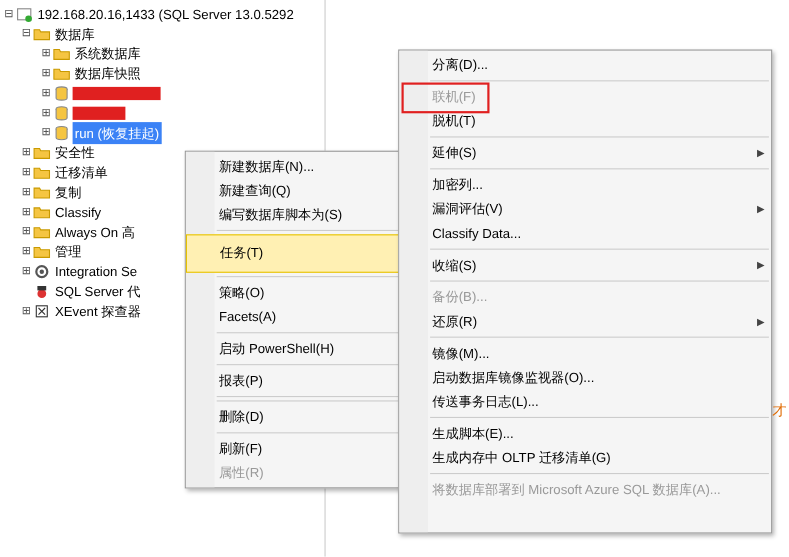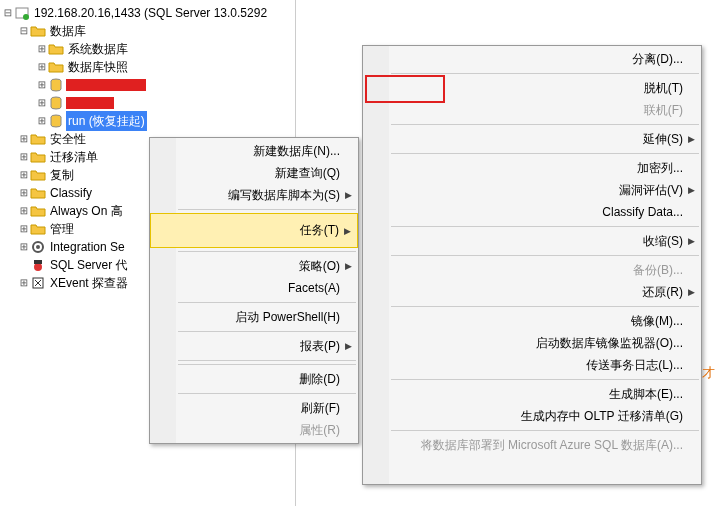--- a/index.html
+++ b/index.html
@@ -12,25 +12,25 @@
     .folder { color: #e8b200; }
     .db-icon { color: #1a6fb0; }
     .label { padding: 1px 2px; }
     .sel { background: #3b82f6; color: #fff; }
     .indent-0 { padding-left: 2px; }
     .indent-1 { padding-left: 18px; }
     .indent-2 { padding-left: 36px; }
     .redact { display: inline-block; width: 80px; height: 12px; background: #e02020; }
     .redact-sm { width: 48px; }
     .context-menu, .submenu { position: absolute; background: #f5f5f5; border: 1px solid #999; box-shadow: 2px 2px 4px rgba(0,0,0,.3); }
-    .context-menu { left: 149px; top: 137px; width: 210px; }
+    .context-menu { left: 168px; top: 137px; width: 210px; }
     .submenu { left: 362px; top: 45px; width: 340px; height: 440px; overflow: hidden; }
     .menu-gutter { position: absolute; left: 0; top: 0; bottom: 0; width: 26px; background: #eee; }
     .menu-items { position: relative; padding: 2px 0; }
-    .mi { height: 22px; display: flex; align-items: center; padding-left: 30px; padding-right: 18px; position: relative; cursor: default; justify-content: flex-end; }
+    .mi { height: 22px; display: flex; align-items: center; padding-left: 30px; padding-right: 18px; position: relative; cursor: default; }
     .mi.highlight { background: #fff0b3; border: 1px solid #e6c200; height: 35px; }
     .mi.disabled { color: #999; }
     .sep { height: 1px; background: #ccc; margin: 3px 2px 3px 28px; }
     .arrow { position: absolute; right: 6px; font-size: 9px; color: #444; }
     .red-box { position: absolute; border: 2px solid #e02020; pointer-events: none; }
     .red-box-1 { left: 365px; top: 75px; width: 80px; height: 28px; }
     .orange-text { position: absolute; right: 2px; top: 364px; color: #e06a00; font-size: 13px; }
     .server-icon svg, .db-icon svg, .folder svg, .gear-icon svg, .hat-icon svg { display: block; }
   </style>
 </head>
@@ -242,26 +242,26 @@
   </div>
 </div>
 
 <div class="submenu">
   <div class="menu-gutter"></div>
   <div class="menu-items">
     <div class="mi">
         <span>分离(D)...</span>
       </div>
     <div class="sep"></div>
-    <div class="mi">
-        <span>脱机(T)</span>
-      </div>
     <div class="mi disabled">
         <span>联机(F)</span>
       </div>
+    <div class="mi">
+        <span>脱机(T)</span>
+      </div>
     <div class="sep"></div>
     <div class="mi">
         <span>延伸(S)</span>
         <span class="arrow">▶</span>
       </div>
     <div class="sep"></div>
     <div class="mi">
         <span>加密列...</span>
       </div>
     <div class="mi">

